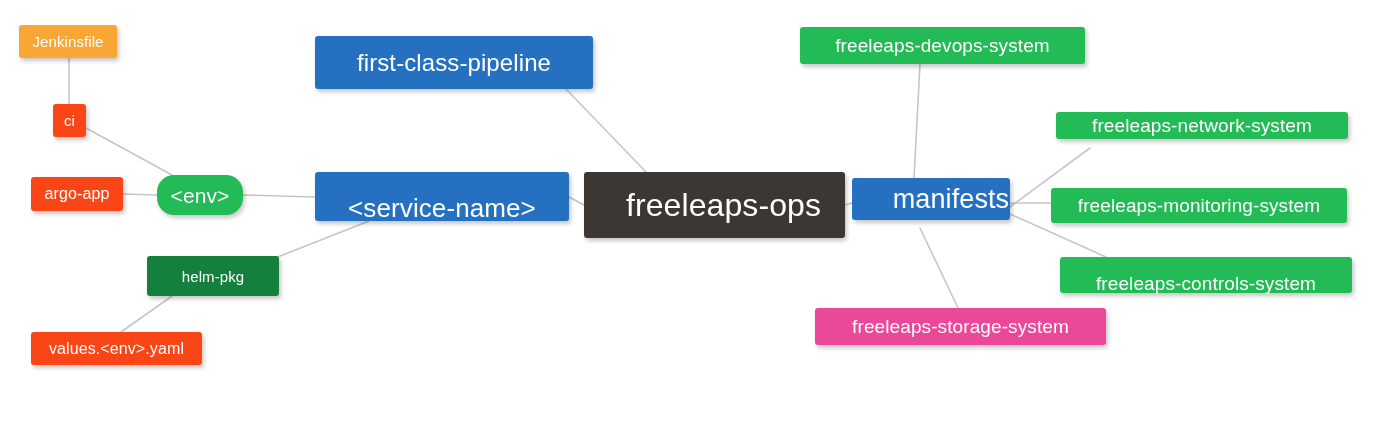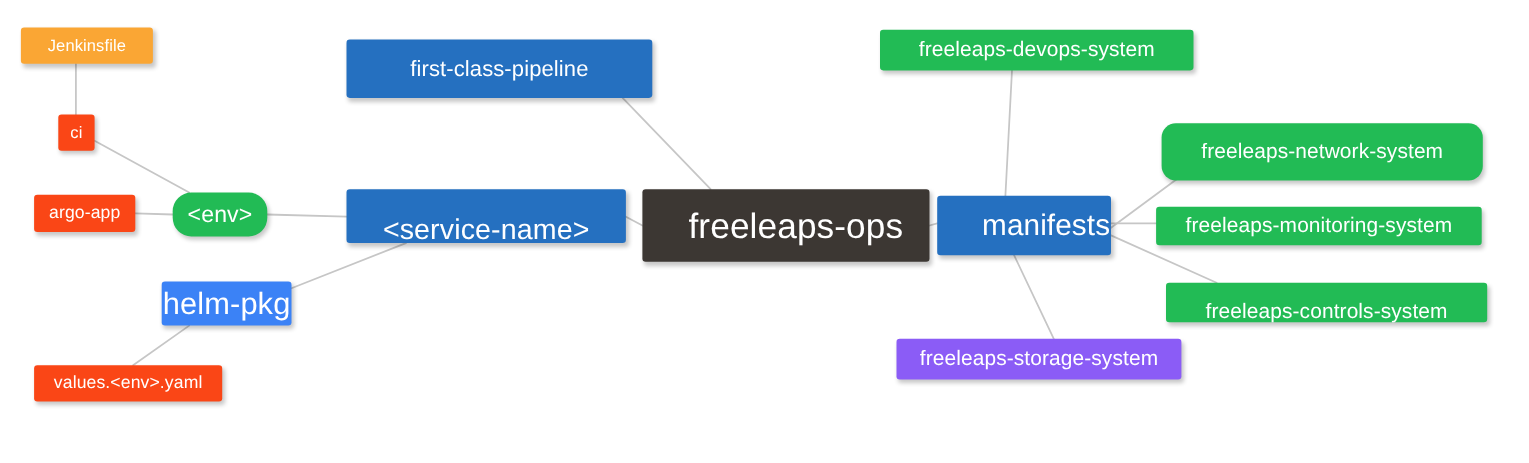--- a/index.html
+++ b/index.html
@@ -59,59 +59,59 @@
       <line x1="172" y1="175" x2="86" y2="128" stroke="#c6c6c6" stroke-width="1.6" stroke-linecap="round"></line>
       <line x1="69" y1="104" x2="69" y2="58" stroke="#c6c6c6" stroke-width="1.6" stroke-linecap="round"></line>
       <line x1="172" y1="296" x2="121" y2="332" stroke="#c6c6c6" stroke-width="1.6" stroke-linecap="round"></line>
       <line x1="914" y1="178" x2="920" y2="64" stroke="#c6c6c6" stroke-width="1.6" stroke-linecap="round"></line>
       <line x1="1010" y1="207" x2="1090" y2="148" stroke="#c6c6c6" stroke-width="1.6" stroke-linecap="round"></line>
       <line x1="1010" y1="203" x2="1051" y2="203" stroke="#c6c6c6" stroke-width="1.6" stroke-linecap="round"></line>
       <line x1="1010" y1="214" x2="1106" y2="257" stroke="#c6c6c6" stroke-width="1.6" stroke-linecap="round"></line>
       <line x1="920" y1="228" x2="958" y2="308" stroke="#c6c6c6" stroke-width="1.6" stroke-linecap="round"></line>
     </svg>
   <div id="node-layer">
-      <div class="node" style="left: 19px; top: 25px; width: 120px; height: 33px; background: rgb(250, 166, 52); font-size: 15px;">
+      <div class="node" style="left: 19px; top: 25px; width: 98px; height: 33px; background: rgb(250, 166, 52); font-size: 15px;">
         <span>Jenkinsfile</span>
       </div>
       <div class="node" style="left: 53px; top: 104px; width: 33px; height: 33px; background: rgb(250, 70, 22); font-size: 15px; text-align: right;">
         <span>ci</span>
       </div>
       <div class="node" style="left: 31px; top: 177px; width: 92px; height: 34px; background: rgb(250, 70, 22); font-size: 16px;">
         <span>argo-app</span>
       </div>
       <div class="node" style="left: 157px; top: 175px; width: 86px; height: 40px; background: rgb(34, 187, 85); font-size: 21px; border-radius: 17px;">
         <span>&lt;env&gt;</span>
       </div>
-      <div class="node" style="left: 147px; top: 256px; width: 118px; height: 40px; background: #3b82f6; font-size: 28px;">
+      <div class="node" style="left: 147px; top: 256px; width: 132px; height: 40px; background: #15803d; font-size: 15px;">
         <span>helm-pkg</span>
       </div>
       <div class="node" style="left: 8px; top: 332px; width: 171px; height: 33px; background: rgb(250, 70, 22); font-size: 16px; margin-left: 23px;">
         <span>values.&lt;env&gt;.yaml</span>
       </div>
-      <div class="node" style="left: 315px; top: 36px; width: 278px; height: 53px; background: rgb(37, 112, 192); font-size: 20px;">
+      <div class="node" style="left: 315px; top: 36px; width: 278px; height: 53px; background: rgb(37, 112, 192); font-size: 24px;">
         <span>first-class-pipeline</span>
       </div>
       <div class="node" style="left: 315px; top: 172px; width: 254px; height: 49px; background: rgb(37, 112, 192); font-size: 26px; align-items: flex-end;">
         <span>&lt;service-name&gt;</span>
       </div>
       <div class="node" style="left: 584px; top: 172px; width: 261px; height: 66px; background: rgb(60, 55, 51); font-size: 32px; padding-left: 18px;">
         <span>freeleaps-ops</span>
       </div>
-      <div class="node" style="left: 852px; top: 178px; width: 158px; height: 54px; background: rgb(37, 112, 192); font-size: 27px; padding-left: 40px;">
+      <div class="node" style="left: 852px; top: 178px; width: 158px; height: 42px; background: rgb(37, 112, 192); font-size: 27px; padding-left: 40px;">
         <span>manifests</span>
       </div>
       <div class="node" style="left: 800px; top: 27px; width: 285px; height: 37px; background: rgb(34, 187, 85); font-size: 19px;">
         <span>freeleaps-devops-system</span>
       </div>
-      <div class="node" style="left: 1056px; top: 112px; width: 292px; height: 52px; background: rgb(34, 187, 85); font-size: 19px; border-radius: 13px;">
+      <div class="node" style="left: 1056px; top: 112px; width: 292px; height: 27px; background: rgb(34, 187, 85); font-size: 19px;">
         <span>freeleaps-network-system</span>
       </div>
       <div class="node" style="left: 1051px; top: 188px; width: 296px; height: 35px; background: rgb(34, 187, 85); font-size: 19px;">
         <span>freeleaps-monitoring-system</span>
       </div>
       <div class="node" style="left: 1060px; top: 257px; width: 292px; height: 36px; background: rgb(34, 187, 85); font-size: 19px; align-items: flex-end;">
         <span>freeleaps-controls-system</span>
       </div>
-      <div class="node" style="left: 815px; top: 308px; width: 259px; height: 37px; background: #8b5cf6; font-size: 19px;">
+      <div class="node" style="left: 815px; top: 308px; width: 291px; height: 37px; background: #ec4899; font-size: 19px;">
         <span>freeleaps-storage-system</span>
       </div>
     </div>
 </div>
 
 </body></html>

